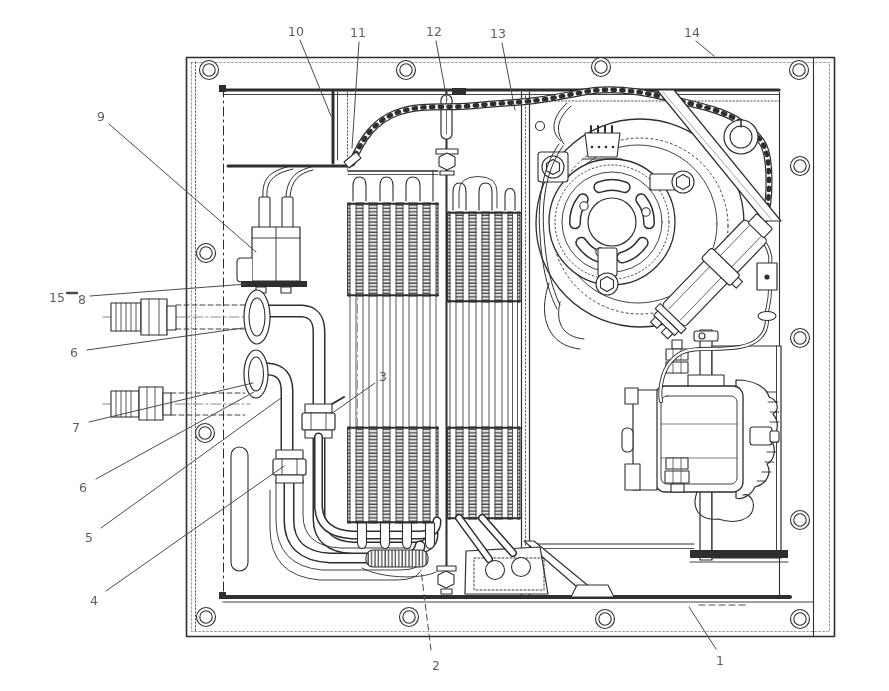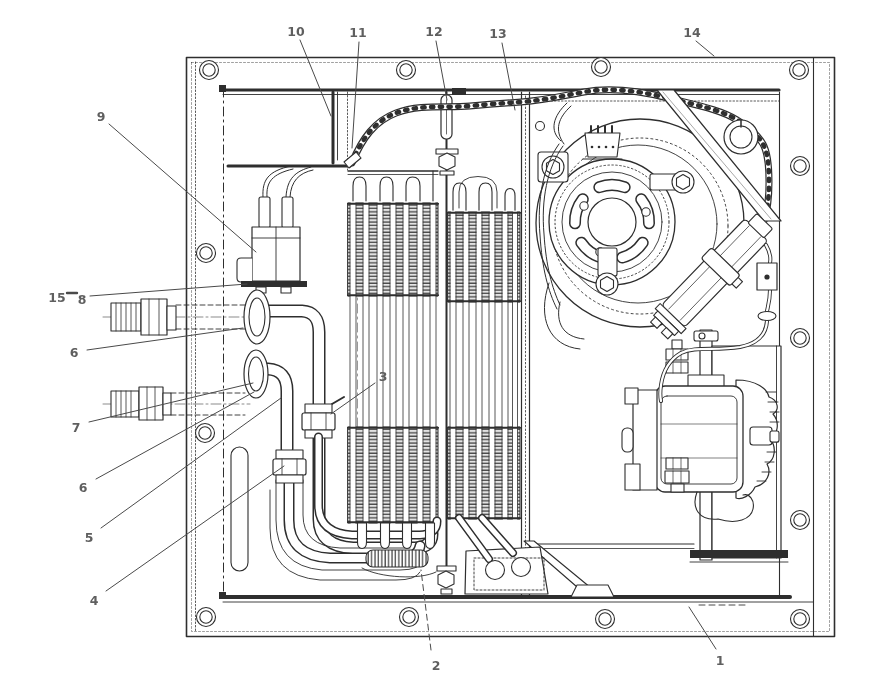--- a/index.html
+++ b/index.html
@@ -1,16 +1,16 @@
 <!DOCTYPE html>
 <html><head>
 <meta charset="utf-8">
 <style>
   html,body{margin:0;padding:0;background:#ffffff;}
-  .stage{position:relative;width:889px;height:691px;background:#ffffff;overflow:hidden;font-weight:bold;}
+  .stage{position:relative;width:889px;height:691px;background:#ffffff;overflow:hidden;}
   svg{display:block;}
   text.callout{font-family:"DejaVu Sans", sans-serif;font-size:12.5px;}
 </style>
 </head>
 <body>
 
 <div class="stage">
 <svg width="889" height="691" viewBox="0 0 889 691" xmlns="http://www.w3.org/2000/svg">
   <defs>
     <g id="hole">

